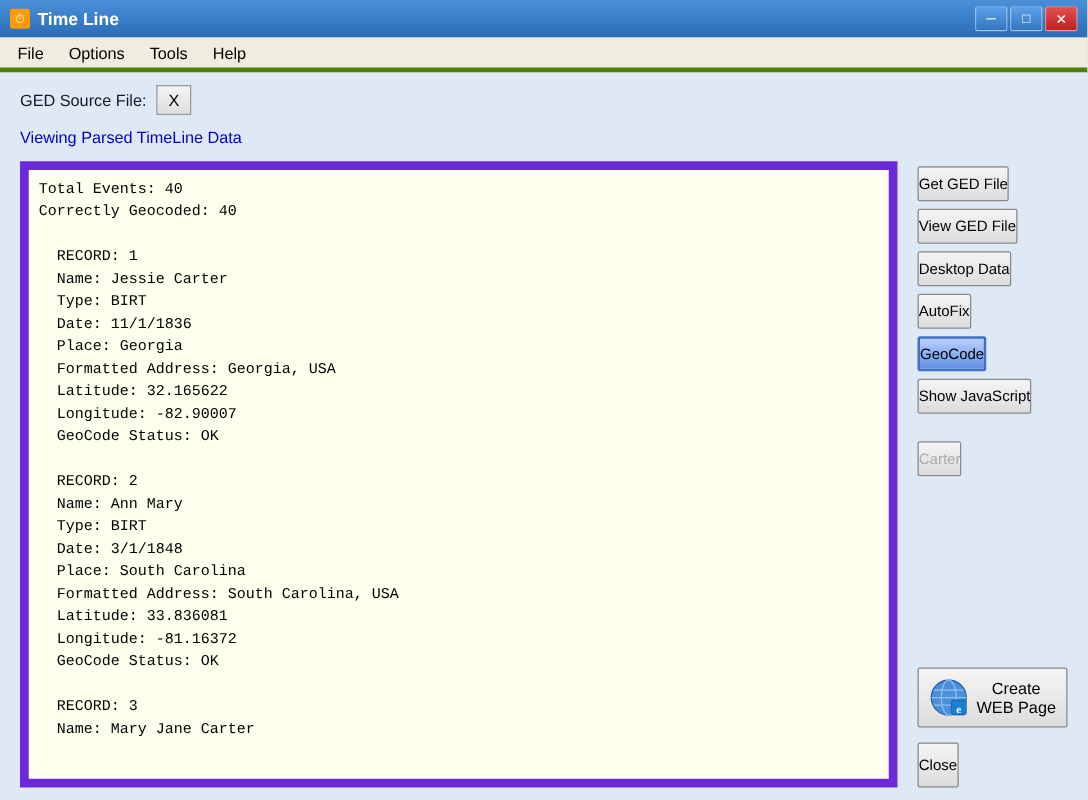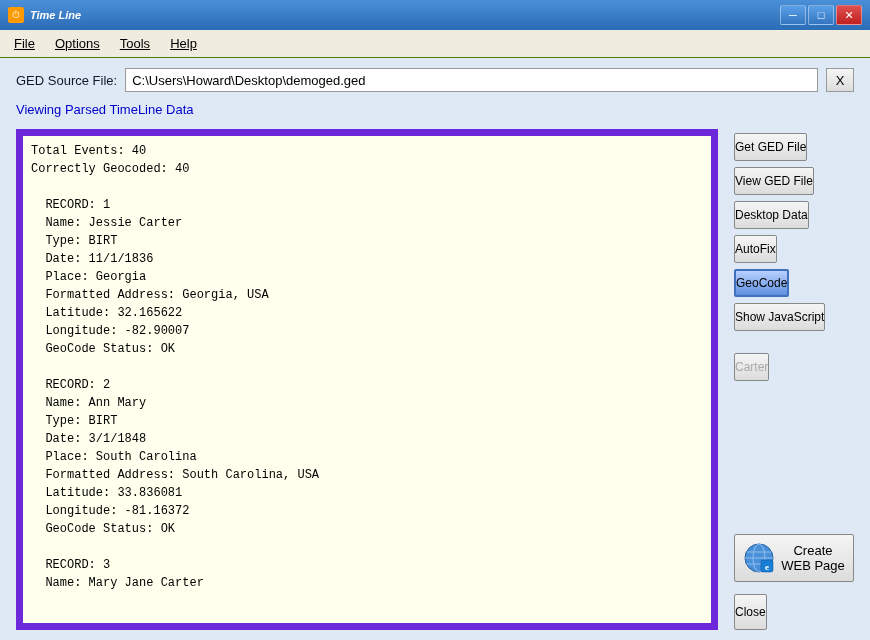--- a/index.html
+++ b/index.html
@@ -32,23 +32,22 @@
       height: 16px;
       background: #ff9900;
       border-radius: 2px;
       display: flex;
       align-items: center;
       justify-content: center;
       font-size: 10px;
       color: white;
     }
     .title-text {
-      font-size: 11px;
+      font-size: 14px;
       font-weight: bold;
-      font-style: italic;
     }
     .title-bar-buttons {
       display: flex;
       gap: 2px;
     }
     .title-btn {
       width: 26px;
       height: 20px;
       border: 1px solid rgba(255,255,255,0.4);
       background: linear-gradient(to bottom, #5aa0e8, #3575c0);
@@ -64,22 +63,21 @@
       background: linear-gradient(to bottom, #e05050, #c02020);
     }
 
     
     .menu-bar {
       background: #f0ece0;
       height: 28px;
       display: flex;
       align-items: center;
       padding: 0 4px;
-      border-bottom: 1px solid #4d7c0f;
-      text-decoration: underline;
+      border-bottom: 4px solid #4d7c0f;
     }
     .menu-item {
       padding: 4px 10px;
       cursor: pointer;
       border-radius: 2px;
       font-size: 13px;
     }
 
     
     .main-content {
@@ -244,21 +242,20 @@
   <div class="menu-item">File</div>
   <div class="menu-item">Options</div>
   <div class="menu-item">Tools</div>
   <div class="menu-item">Help</div>
 </div>
 
 <div class="main-content">
 
   <div class="ged-row">
     <span class="ged-label">GED Source File:</span>
-    <input class="ged-input" type="text" readonly="" value="C:\Users\Howard\Desktop\demoged.ged" style="">
     <button class="ged-clear-btn">X</button>
   </div>
 
   <div class="viewing-label">Viewing Parsed TimeLine Data</div>
 
   <div class="bottom-section">
 
     <div class="text-area-container">
       <textarea class="text-area" readonly="" style="">Total Events: 40
 Correctly Geocoded: 40

